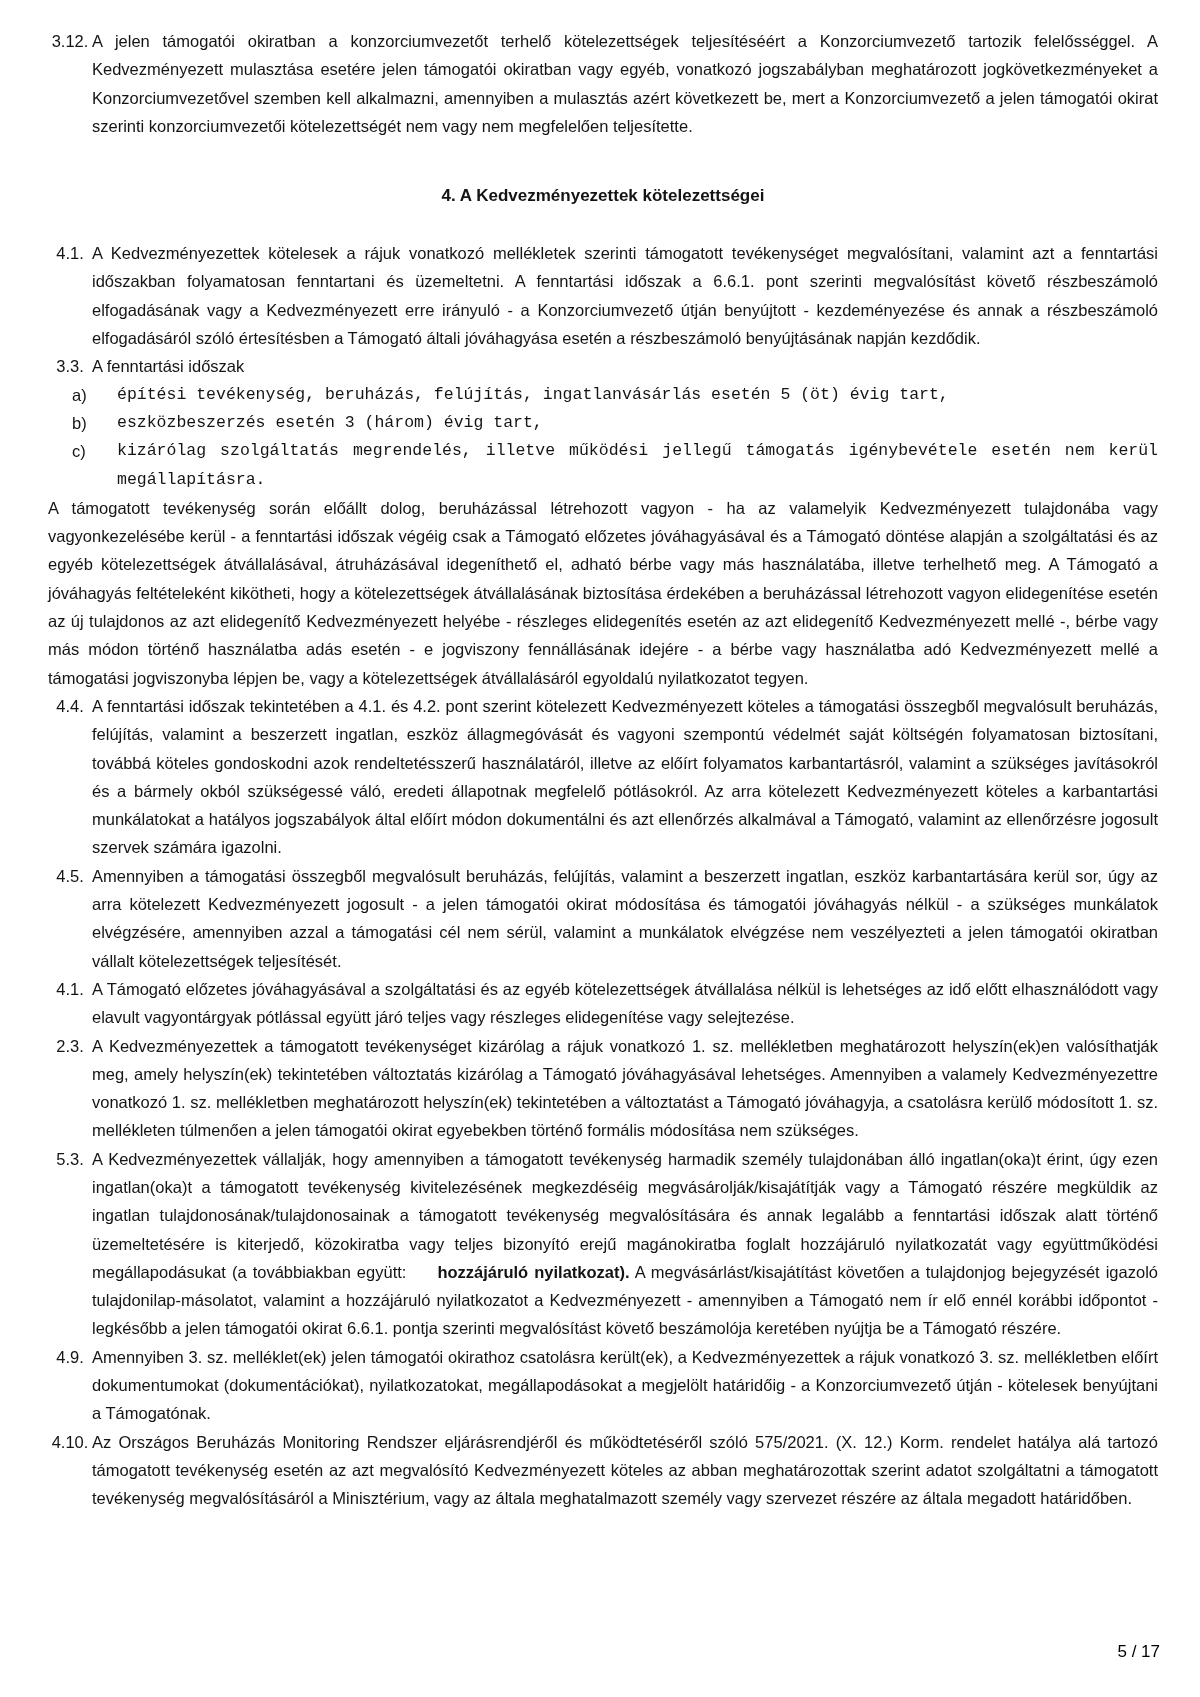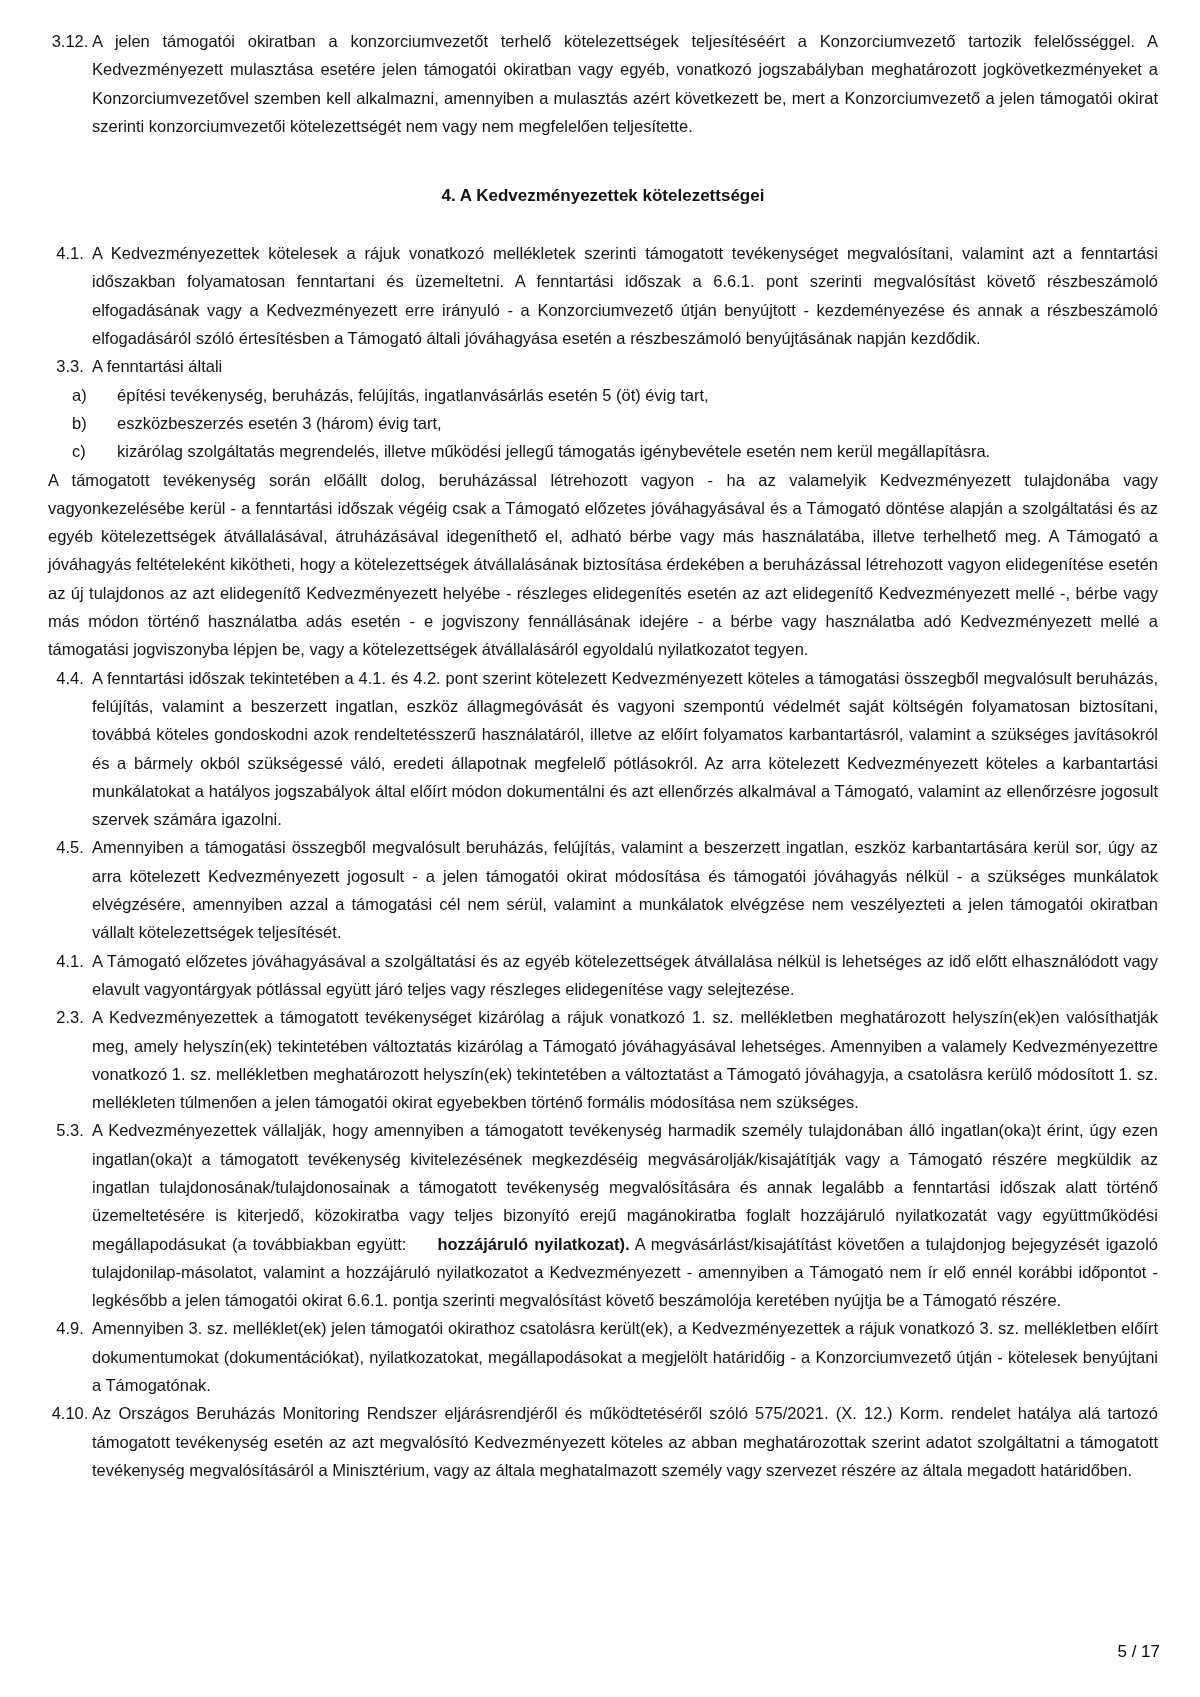--- a/index.html
+++ b/index.html
@@ -38,20 +38,21 @@
   .subitem {
     display: flex;
     margin-left: 24px;
   }
   .subitem .sublabel {
     flex: 0 0 45px;
   }
   .subitem .body {
     flex: 1;
     text-align: justify;
+    font-family: Liberation Mono, monospace;
   }
   .heading {
     font-size: 17px;
     font-weight: bold;
     text-align: center;
     margin: 42px 0 29px 0;
     line-height: 28px;
   }
   .bold-run {
     font-weight: bold;
@@ -77,21 +78,21 @@
 
   <div class="heading">4. A Kedvezményezettek kötelezettségei</div>
 
   <div class="item">
     <span class="num">4.1.</span>
     <div class="body">A Kedvezményezettek kötelesek a rájuk vonatkozó mellékletek szerinti támogatott tevékenységet megvalósítani, valamint azt a fenntartási időszakban folyamatosan fenntartani és üzemeltetni. A fenntartási időszak a 6.6.1. pont szerinti megvalósítást követő részbeszámoló elfogadásának vagy a Kedvezményezett erre irányuló - a Konzorciumvezető útján benyújtott - kezdeményezése és annak a részbeszámoló elfogadásáról szóló értesítésben a Támogató általi jóváhagyása esetén a részbeszámoló benyújtásának napján kezdődik.</div>
   </div>
 
   <div class="item">
     <span class="num">3.3.</span>
-    <div class="body">A fenntartási általi</div>
+    <div class="body">A fenntartási időszak</div>
   </div>
 
   <div class="subitem">
     <span class="sublabel">a)</span>
     <div class="body">építési tevékenység, beruházás, felújítás, ingatlanvásárlás esetén 5 (öt) évig tart,</div>
   </div>
 
   <div class="subitem">
     <span class="sublabel">b)</span>
     <div class="body">eszközbeszerzés esetén 3 (három) évig tart,</div>

